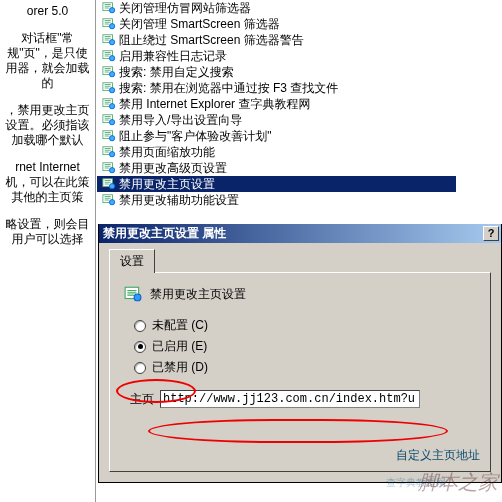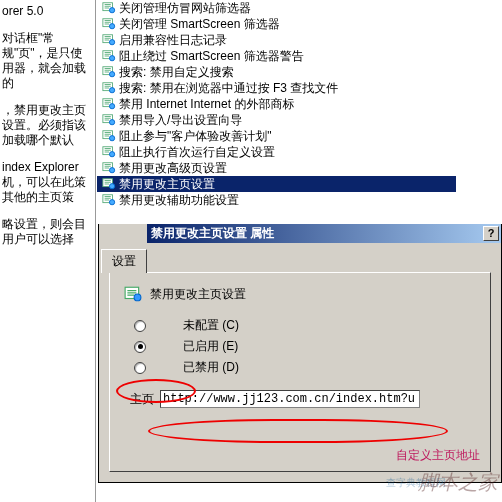--- a/index.html
+++ b/index.html
@@ -1,61 +1,61 @@
 <!DOCTYPE html>
 <html><head>
 <meta charset="utf-8">
 <style>
 * { margin: 0; padding: 0; box-sizing: border-box; }
 body { width: 502px; height: 502px; font-family: "SimSun", Arial, sans-serif; font-size: 12px; overflow: hidden; position: relative; background: #fff; }
 
 .left-panel { position: absolute; left: 0; top: 0; width: 96px; height: 502px; background: #fff; border-right: 1px solid #999; padding: 4px 2px; color: #000; line-height: 15px; overflow: hidden; }
-.left-panel div { margin-bottom: 12px; }
+.left-panel div { margin-bottom: 12px; text-align: center; }
 
 .list-area { position: absolute; left: 97px; top: 0; width: 359px; height: 224px; background: #fff; overflow: hidden; }
 .list-row { display: flex; align-items: center; height: 16px; padding-left: 4px; white-space: nowrap; }
 .list-row.selected { background: #0a246a; color: #fff; }
 .list-icon { width: 16px; height: 14px; margin-right: 2px; display: flex; align-items: center; justify-content: center; flex-shrink: 0; }
 .list-icon svg { width: 14px; height: 14px; }
 .list-label { flex: 1; overflow: hidden; }
 
 .dialog { position: absolute; left: 98px; top: 224px; width: 404px; background: #d4d0c8; border: 1px solid #000; border-top: none; }
-.dlg-title { height: 19px; background: linear-gradient(to right, #0a246a, #a6caf0); color: #fff; font-weight: bold; padding-left: 4px; line-height: 19px; display: flex; justify-content: space-between; align-items: center; margin-left: 48px; }
+.dlg-title { height: 19px; background: linear-gradient(to right, #0a246a, #a6caf0); color: #fff; font-weight: bold; padding-left: 4px; line-height: 19px; display: flex; justify-content: space-between; align-items: center; }
 .dlg-help { width: 16px; height: 15px; background: #d4d0c8; border: 1px solid #fff; border-right-color: #404040; border-bottom-color: #404040; text-align: center; line-height: 13px; color: #000; font-weight: bold; margin-right: 2px; font-size: 11px; }
 
-.tab-strip { display: flex; padding: 6px 10px 0 2px; justify-content: space-between; }
+.tab-strip { display: flex; padding: 6px 10px 0 10px; justify-content: space-between; }
 .tab { padding: 3px 10px; background: #d4d0c8; border: 1px solid #808080; border-bottom: none; margin-right: 0; position: relative; }
 .tab.active { background: #d4d0c8; border: 1px solid #fff; border-right: 1px solid #404040; border-bottom: none; z-index: 2; }
 .tab-body { margin: 0 10px 10px 10px; border: 1px solid #fff; border-top: 1px solid #fff; border-right: 1px solid #404040; border-bottom: 1px solid #404040; background: #d4d0c8; padding: 12px 14px; min-height: 200px; position: relative; margin-top: -1px; }
 
 .head-row { display: flex; align-items: center; margin-bottom: 14px; }
 .head-icon { width: 18px; height: 18px; margin-right: 8px; }
 
-.radio-row { display: flex; align-items: center; margin: 4px 0 4px 10px; gap: 31px; }
+.radio-row { display: flex; align-items: center; margin: 4px 0 4px 10px; }
 .radio-circle { width: 12px; height: 12px; border-radius: 50%; border: 1px solid #404040; background: #fff; margin-right: 6px; display: flex; align-items: center; justify-content: center; box-shadow: inset 1px 1px 1px rgba(0,0,0,.3); }
 .radio-dot { width: 5px; height: 5px; border-radius: 50%; background: #000; }
 
 .url-row { display: flex; align-items: center; margin: 14px 0 16px 6px; }
 .url-input { width: 260px; height: 18px; border: 1px solid #808080; border-top-color: #404040; border-left-color: #404040; background: #fff; font-family: "Courier New", monospace; font-size: 12px; padding: 0 2px; }
 
 .red-oval1 { position: absolute; left: 6px; top: 106px; width: 80px; height: 24px; border: 2px solid #e00; border-radius: 50%; pointer-events: none; }
 .red-oval2 { position: absolute; left: 38px; top: 146px; width: 300px; height: 24px; border: 2px solid #e00; border-radius: 50%/60%; pointer-events: none; }
-.red-label { position: absolute; right: 10px; top: 174px; color: #be185d; font-size: 12px; }
+.red-label { position: absolute; right: 10px; top: 174px; color: #0c4a6e; font-size: 12px; }
 
 .watermark { position: absolute; right: 4px; bottom: 6px; font-size: 20px; font-style: italic; font-family: Liberation Serif, serif; color: rgba(80,30,30,.4); pointer-events: none; }
 .wm2 { position: absolute; right: 56px; bottom: 12px; font-size: 10px; color: rgba(0,80,140,.35); font-family: Arial; }
 </style>
 </head>
 <body>
 
 <div class="left-panel">
   <div>orer 5.0</div>
   <div>对话框"常规"页"，是只使用器，就会加载的</div>
   <div>，禁用更改主页设置。必须指该加载哪个默认</div>
-  <div>index Explorer 机，可以在此策其他的主页策</div>
+  <div>rnet Internet 机，可以在此策其他的主页策</div>
   <div>略设置，则会目用户可以选择</div>
 </div>
 
 <div class="list-area" id="list-area">
     <div class="list-row">
       <span class="list-icon">
         <svg viewBox="0 0 16 16">
           <rect x="1" y="2" width="11" height="9" fill="#fff" stroke="#5a7"></rect>
           <path d="M3 4h7M3 6h7M3 8h5" stroke="#5a7" stroke-width="1"></path>
           <circle cx="11.5" cy="10.5" r="3" fill="#4af" stroke="#06c"></circle>
@@ -74,61 +74,61 @@
       <span class="list-label">关闭管理 SmartScreen 筛选器</span>
     </div>
     <div class="list-row">
       <span class="list-icon">
         <svg viewBox="0 0 16 16">
           <rect x="1" y="2" width="11" height="9" fill="#fff" stroke="#5a7"></rect>
           <path d="M3 4h7M3 6h7M3 8h5" stroke="#5a7" stroke-width="1"></path>
           <circle cx="11.5" cy="10.5" r="3" fill="#4af" stroke="#06c"></circle>
         </svg>
       </span>
+      <span class="list-label">阻止绕过 SmartScreen 筛选器警告</span>
+    </div>
+    <div class="list-row">
+      <span class="list-icon">
+        <svg viewBox="0 0 16 16">
+          <rect x="1" y="2" width="11" height="9" fill="#fff" stroke="#5a7"></rect>
+          <path d="M3 4h7M3 6h7M3 8h5" stroke="#5a7" stroke-width="1"></path>
+          <circle cx="11.5" cy="10.5" r="3" fill="#4af" stroke="#06c"></circle>
+        </svg>
+      </span>
       <span class="list-label">启用兼容性日志记录</span>
     </div>
     <div class="list-row">
       <span class="list-icon">
         <svg viewBox="0 0 16 16">
           <rect x="1" y="2" width="11" height="9" fill="#fff" stroke="#5a7"></rect>
           <path d="M3 4h7M3 6h7M3 8h5" stroke="#5a7" stroke-width="1"></path>
           <circle cx="11.5" cy="10.5" r="3" fill="#4af" stroke="#06c"></circle>
         </svg>
       </span>
-      <span class="list-label">阻止绕过 SmartScreen 筛选器警告</span>
-    </div>
-    <div class="list-row">
-      <span class="list-icon">
-        <svg viewBox="0 0 16 16">
-          <rect x="1" y="2" width="11" height="9" fill="#fff" stroke="#5a7"></rect>
-          <path d="M3 4h7M3 6h7M3 8h5" stroke="#5a7" stroke-width="1"></path>
-          <circle cx="11.5" cy="10.5" r="3" fill="#4af" stroke="#06c"></circle>
-        </svg>
-      </span>
       <span class="list-label">搜索: 禁用自定义搜索</span>
     </div>
     <div class="list-row">
       <span class="list-icon">
         <svg viewBox="0 0 16 16">
           <rect x="1" y="2" width="11" height="9" fill="#fff" stroke="#5a7"></rect>
           <path d="M3 4h7M3 6h7M3 8h5" stroke="#5a7" stroke-width="1"></path>
           <circle cx="11.5" cy="10.5" r="3" fill="#4af" stroke="#06c"></circle>
         </svg>
       </span>
       <span class="list-label">搜索: 禁用在浏览器中通过按 F3 查找文件</span>
     </div>
     <div class="list-row">
       <span class="list-icon">
         <svg viewBox="0 0 16 16">
           <rect x="1" y="2" width="11" height="9" fill="#fff" stroke="#5a7"></rect>
           <path d="M3 4h7M3 6h7M3 8h5" stroke="#5a7" stroke-width="1"></path>
           <circle cx="11.5" cy="10.5" r="3" fill="#4af" stroke="#06c"></circle>
         </svg>
       </span>
-      <span class="list-label">禁用 Internet Internet 的外部商标</span>
+      <span class="list-label">禁用 Internet Explorer 查字典教程网</span>
     </div>
     <div class="list-row">
       <span class="list-icon">
         <svg viewBox="0 0 16 16">
           <rect x="1" y="2" width="11" height="9" fill="#fff" stroke="#5a7"></rect>
           <path d="M3 4h7M3 6h7M3 8h5" stroke="#5a7" stroke-width="1"></path>
           <circle cx="11.5" cy="10.5" r="3" fill="#4af" stroke="#06c"></circle>
         </svg>
       </span>
       <span class="list-label">禁用导入/导出设置向导</span>
@@ -144,21 +144,21 @@
       <span class="list-label">阻止参与"客户体验改善计划"</span>
     </div>
     <div class="list-row">
       <span class="list-icon">
         <svg viewBox="0 0 16 16">
           <rect x="1" y="2" width="11" height="9" fill="#fff" stroke="#5a7"></rect>
           <path d="M3 4h7M3 6h7M3 8h5" stroke="#5a7" stroke-width="1"></path>
           <circle cx="11.5" cy="10.5" r="3" fill="#4af" stroke="#06c"></circle>
         </svg>
       </span>
-      <span class="list-label">阻止执行首次运行自定义设置</span>
+      <span class="list-label">禁用页面缩放功能</span>
     </div>
     <div class="list-row">
       <span class="list-icon">
         <svg viewBox="0 0 16 16">
           <rect x="1" y="2" width="11" height="9" fill="#fff" stroke="#5a7"></rect>
           <path d="M3 4h7M3 6h7M3 8h5" stroke="#5a7" stroke-width="1"></path>
           <circle cx="11.5" cy="10.5" r="3" fill="#4af" stroke="#06c"></circle>
         </svg>
       </span>
       <span class="list-label">禁用更改高级页设置</span>

